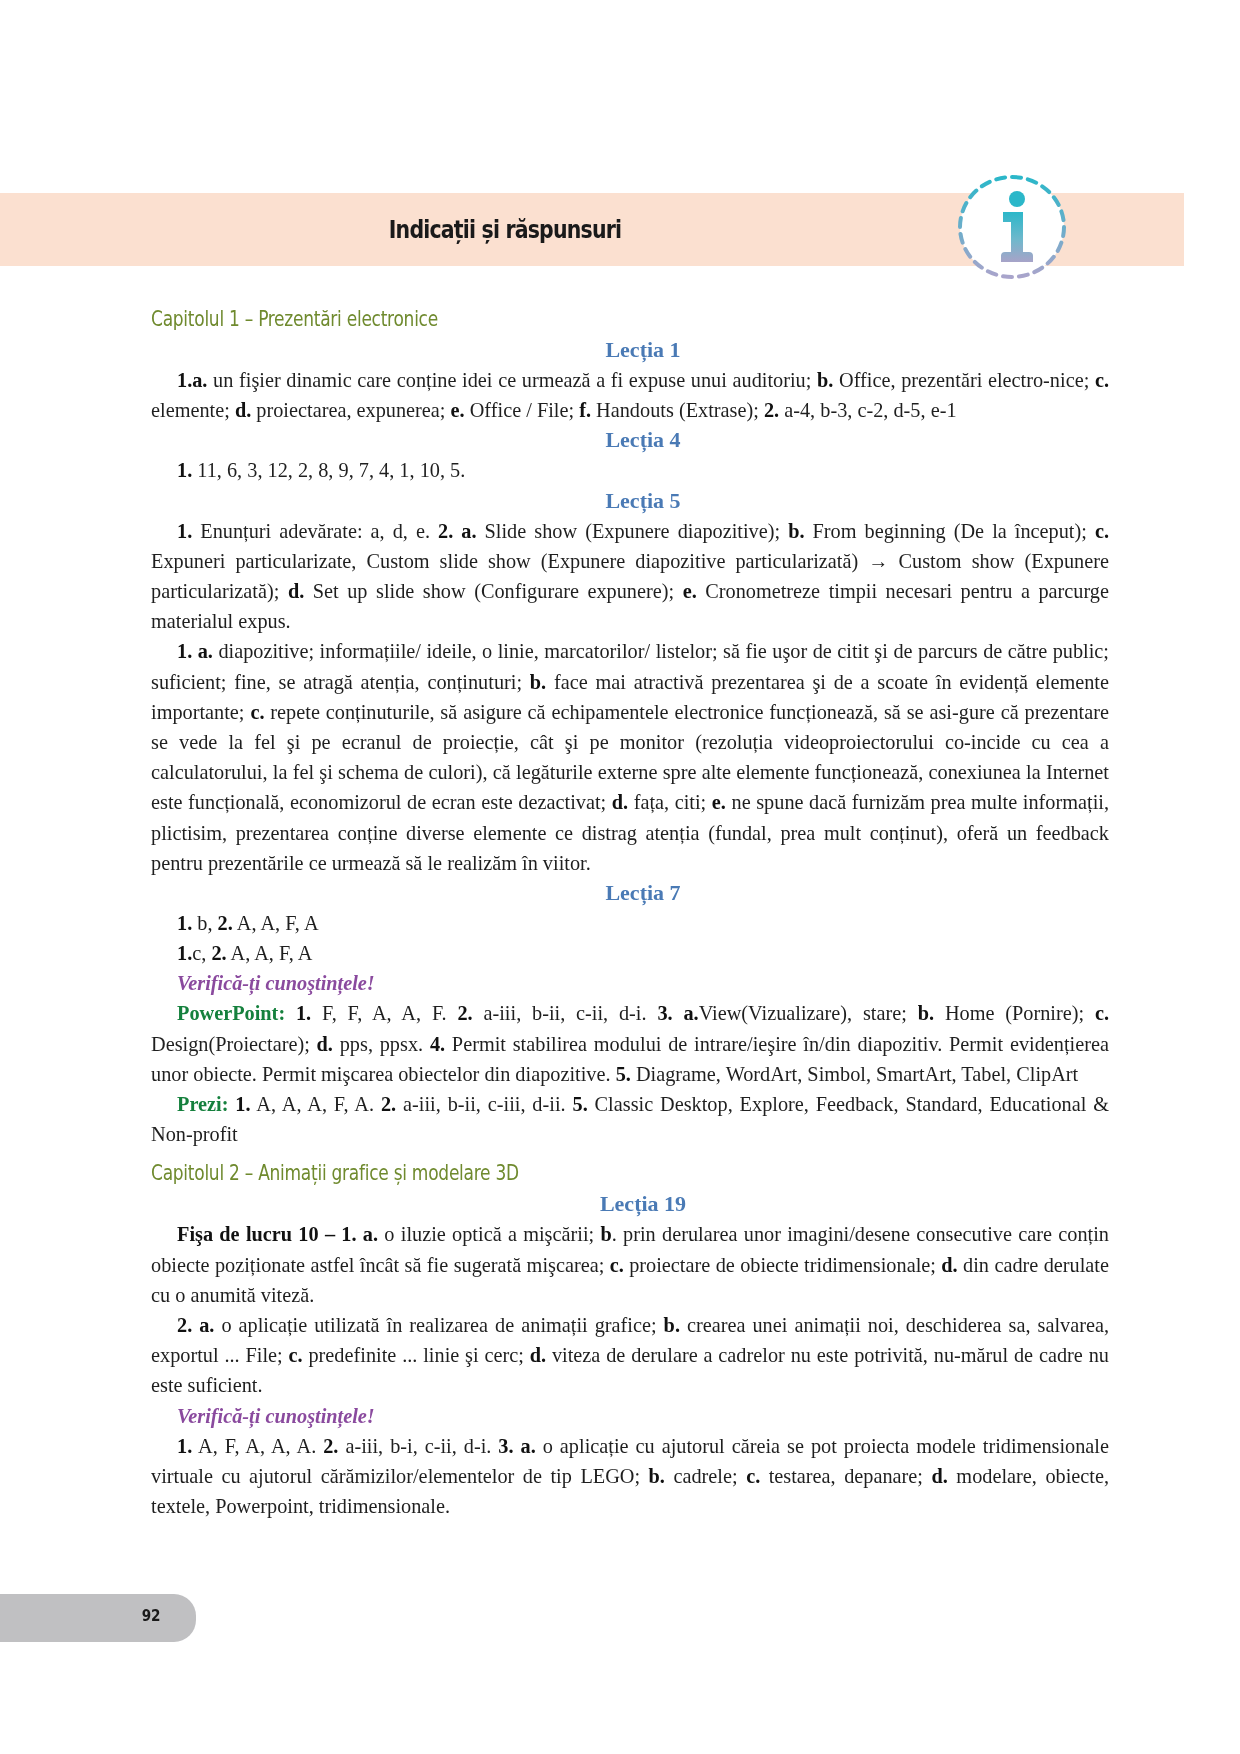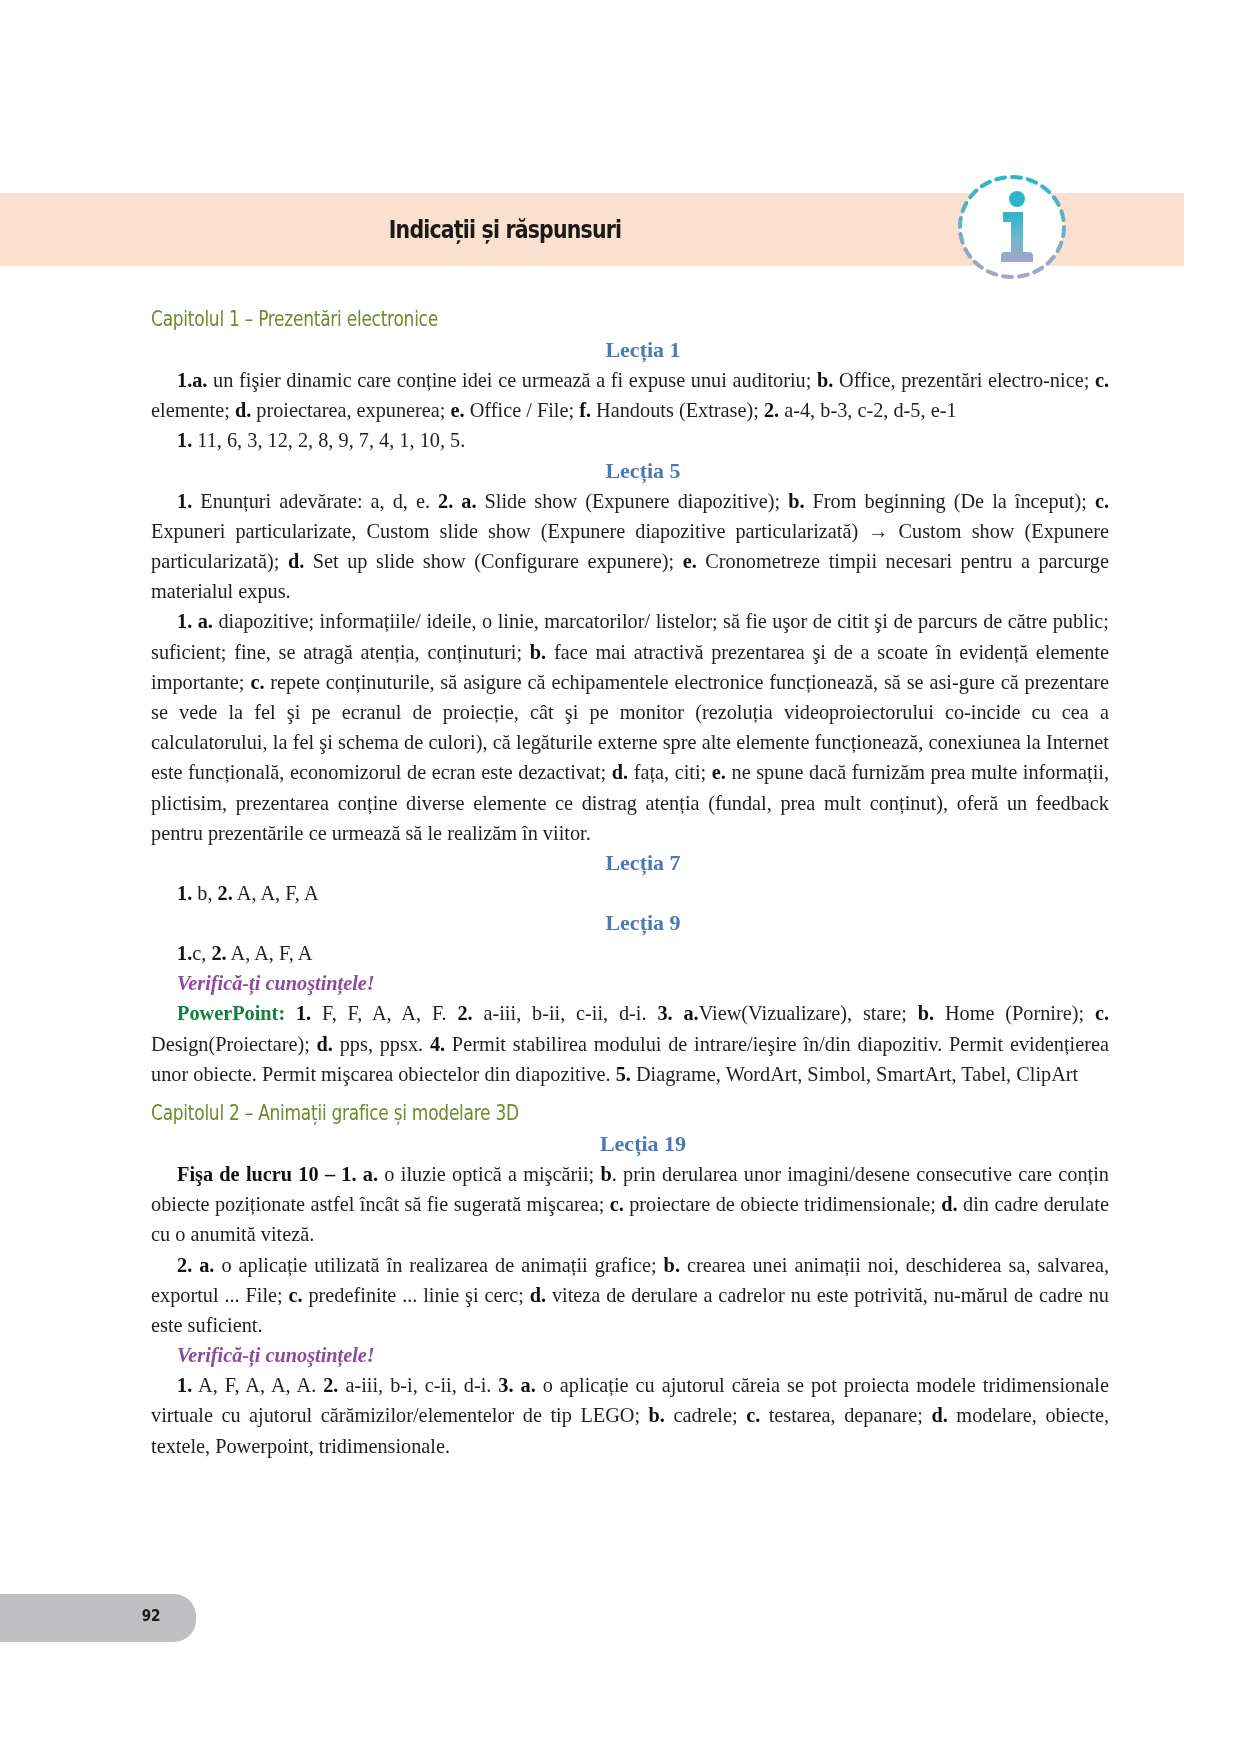--- a/index.html
+++ b/index.html
@@ -74,30 +74,31 @@
   <ellipse cx="59" cy="55" rx="52" ry="50" fill="#ffffff"></ellipse>
   <ellipse cx="59" cy="55" rx="52" ry="50" fill="none" stroke="url(#rg)" stroke-width="4" stroke-dasharray="9 7" stroke-linecap="round"></ellipse>
   <circle cx="64" cy="27" r="8" fill="#2bb7c9"></circle>
   <path d="M50 40 h20 v40 h6 a4 4 0 0 1 4 4 v6 h-32 v-6 a4 4 0 0 1 4 -4 h6 v-30 h-8 z" fill="url(#ig)"></path>
 </svg>
 
 <div class="content" id="content">
     <div class="chapter">Capitolul 1 – Prezentări electronice</div>
     <div class="lesson">Lecția 1</div>
     <p class="para"><b>1.a.</b><span> un fişier dinamic care conține idei ce urmează a fi expuse unui auditoriu; </span><b>b.</b><span> Office, prezentări electro-nice; </span><b>c.</b><span> elemente; </span><b>d.</b><span> proiectarea, expunerea; </span><b>e.</b><span> Office / File; </span><b>f.</b><span> Handouts (Extrase); </span><b>2.</b><span> a-4, b-3, c-2, d-5, e-1</span></p>
+    <div class="lesson">Lecția 4</div>
     <p class="para"><b>1.</b><span> 11, 6, 3, 12, 2, 8, 9, 7, 4, 1, 10, 5.</span></p>
     <div class="lesson">Lecția 5</div>
     <p class="para"><b>1.</b><span> Enunțuri adevărate: a, d, e. </span><b>2. a.</b><span> Slide show (Expunere diapozitive); </span><b>b.</b><span> From beginning (De la început); </span><b>c.</b><span> Expuneri particularizate, Custom slide show (Expunere diapozitive particularizată) → Custom show (Expunere particularizată); </span><b>d.</b><span> Set up slide show (Configurare expunere); </span><b>e.</b><span> Cronometreze timpii necesari pentru a parcurge materialul expus.</span></p>
     <p class="para"><b>1. a.</b><span> diapozitive; informațiile/ ideile, o linie, marcatorilor/ listelor; să fie uşor de citit şi de parcurs de către public; suficient; fine, se atragă atenția, conținuturi; </span><b>b.</b><span> face mai atractivă prezentarea şi de a scoate în evidență elemente importante; </span><b>c.</b><span> repete conținuturile, să asigure că echipamentele electronice funcționează, să se asi-gure că prezentare se vede la fel şi pe ecranul de proiecție, cât şi pe monitor (rezoluția videoproiectorului co-incide cu cea a calculatorului, la fel şi schema de culori), că legăturile externe spre alte elemente funcționează, conexiunea la Internet este funcțională, economizorul de ecran este dezactivat; </span><b>d.</b><span> fața, citi; </span><b>e.</b><span> ne spune dacă furnizăm prea multe informații, plictisim, prezentarea conține diverse elemente ce distrag atenția (fundal, prea mult conținut), oferă un feedback pentru prezentările ce urmează să le realizăm în viitor.</span></p>
     <div class="lesson">Lecția 7</div>
     <p class="para"><b>1.</b><span> b, </span><b>2.</b><span> A, A, F, A</span></p>
-    <div class="lesson">Lecția 9</div>
     <p class="para"><b>1.</b><span>c, </span><b>2.</b><span> A, A, F, A</span></p>
     <div class="verifica">Verifică-ți cunoştințele!</div>
     <p class="para"><span class="label-red">PowerPoint:</span><b> 1.</b><span> F, F, A, A, F. </span><b>2.</b><span> a-iii, b-ii, c-ii, d-i. </span><b>3. a.</b><span>View(Vizualizare), stare; </span><b>b.</b><span> Home (Pornire); </span><b>c.</b><span> Design(Proiectare); </span><b>d.</b><span> pps, ppsx. </span><b>4.</b><span> Permit stabilirea modului de intrare/ieşire în/din diapozitiv. Permit evidențierea unor obiecte. Permit mişcarea obiectelor din diapozitive. </span><b>5.</b><span> Diagrame, WordArt, Simbol, SmartArt, Tabel, ClipArt</span></p>
+    <p class="para"><span class="label-red">Prezi:</span><b> 1.</b><span> A, A, A, F, A. </span><b>2.</b><span> a-iii, b-ii, c-iii, d-ii. </span><b>5.</b><span> Classic Desktop, Explore, Feedback, Standard, Educational &amp; Non-profit</span></p>
     <div class="chapter c2">Capitolul 2 – Animații grafice și modelare 3D</div>
     <div class="lesson">Lecția 19</div>
     <p class="para"><b>Fişa de lucru 10 – 1. a.</b><span> o iluzie optică a mişcării; </span><b>b</b><span>. prin derularea unor imagini/desene consecutive care conțin obiecte poziționate astfel încât să fie sugerată mişcarea; </span><b>c.</b><span> proiectare de obiecte tridimensionale; </span><b>d.</b><span> din cadre derulate cu o anumită viteză.</span></p>
     <p class="para"><b>2. a.</b><span> o aplicație utilizată în realizarea de animații grafice; </span><b>b.</b><span> crearea unei animații noi, deschiderea sa, salvarea, exportul ... File; </span><b>c.</b><span> predefinite ... linie şi cerc; </span><b>d.</b><span> viteza de derulare a cadrelor nu este potrivită, nu-mărul de cadre nu este suficient.</span></p>
     <div class="verifica">Verifică-ți cunoştințele!</div>
     <p class="para"><b>1.</b><span> A, F, A, A, A. </span><b>2.</b><span> a-iii, b-i, c-ii, d-i. </span><b>3. a.</b><span> o aplicație cu ajutorul căreia se pot proiecta modele tridimensionale virtuale cu ajutorul cărămizilor/elementelor de tip LEGO; </span><b>b.</b><span> cadrele; </span><b>c.</b><span> testarea, depanare; </span><b>d.</b><span> modelare, obiecte, textele, Powerpoint, tridimensionale.</span></p>
   </div>
 
 <div class="page-tab"></div>
 <div class="page-num">92</div>

